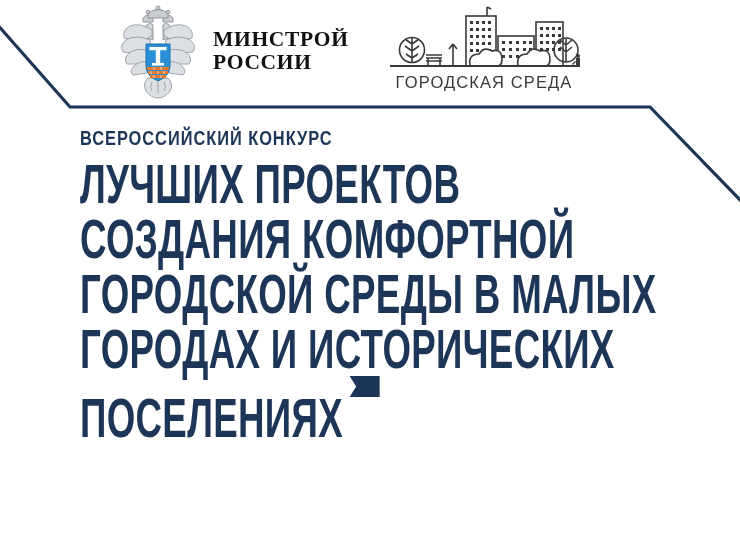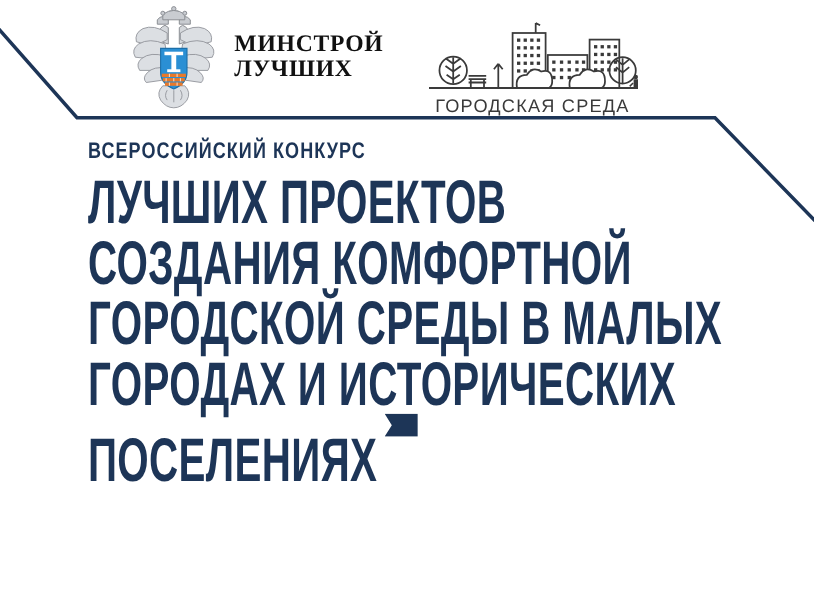--- a/index.html
+++ b/index.html
@@ -55,21 +55,21 @@
     font-weight: bold;
     font-size: 21.5px;
     letter-spacing: 0.7px;
     font-family: "Liberation Serif", serif;
     padding-bottom: 4px;
   }
 
   .gorsreda-logo {
     position: absolute;
     left: 386px;
-    top: 18px;
+    top: 4px;
     width: 196px;
     height: 92px;
   }
   .gorsreda-svg { display: block; width: 196px; height: 92px; }
 
   
   .headline {
     position: absolute;
     left: 80px;
     top: 126px;
@@ -178,21 +178,21 @@
               <rect x="38" y="71" width="16" height="3"></rect>
             </g>
             <g stroke="#ffffff" stroke-width="0.7">
               <path d="M42 63 l0 3 M49 63 l0 3 M39 67 l0 3 M46 67 l0 3 M52 67 l0 3 M42 71 l0 3 M49 71 l0 3"></path>
             </g>
           </g>
         </svg>
       </div>
       <div class="minstroy-text">
         <span>МИНСТРОЙ</span>
-        <span>ЛУЧШИХ</span>
+        <span>РОССИИ</span>
       </div>
     </div>
 
     <div class="gorsreda-logo">
       <svg class="gorsreda-svg" viewBox="0 0 196 92">
         <g stroke="#3a3a3a" fill="none" stroke-width="1.6">
 
           <circle cx="26" cy="46" r="12.5"></circle>
           <path d="M26 34 l0 24 M26 40 l-7 -5 M26 40 l7 -5 M26 47 l-7 -5 M26 47 l7 -5 M26 54 l-6 -4 M26 54 l6 -4"></path>
 

